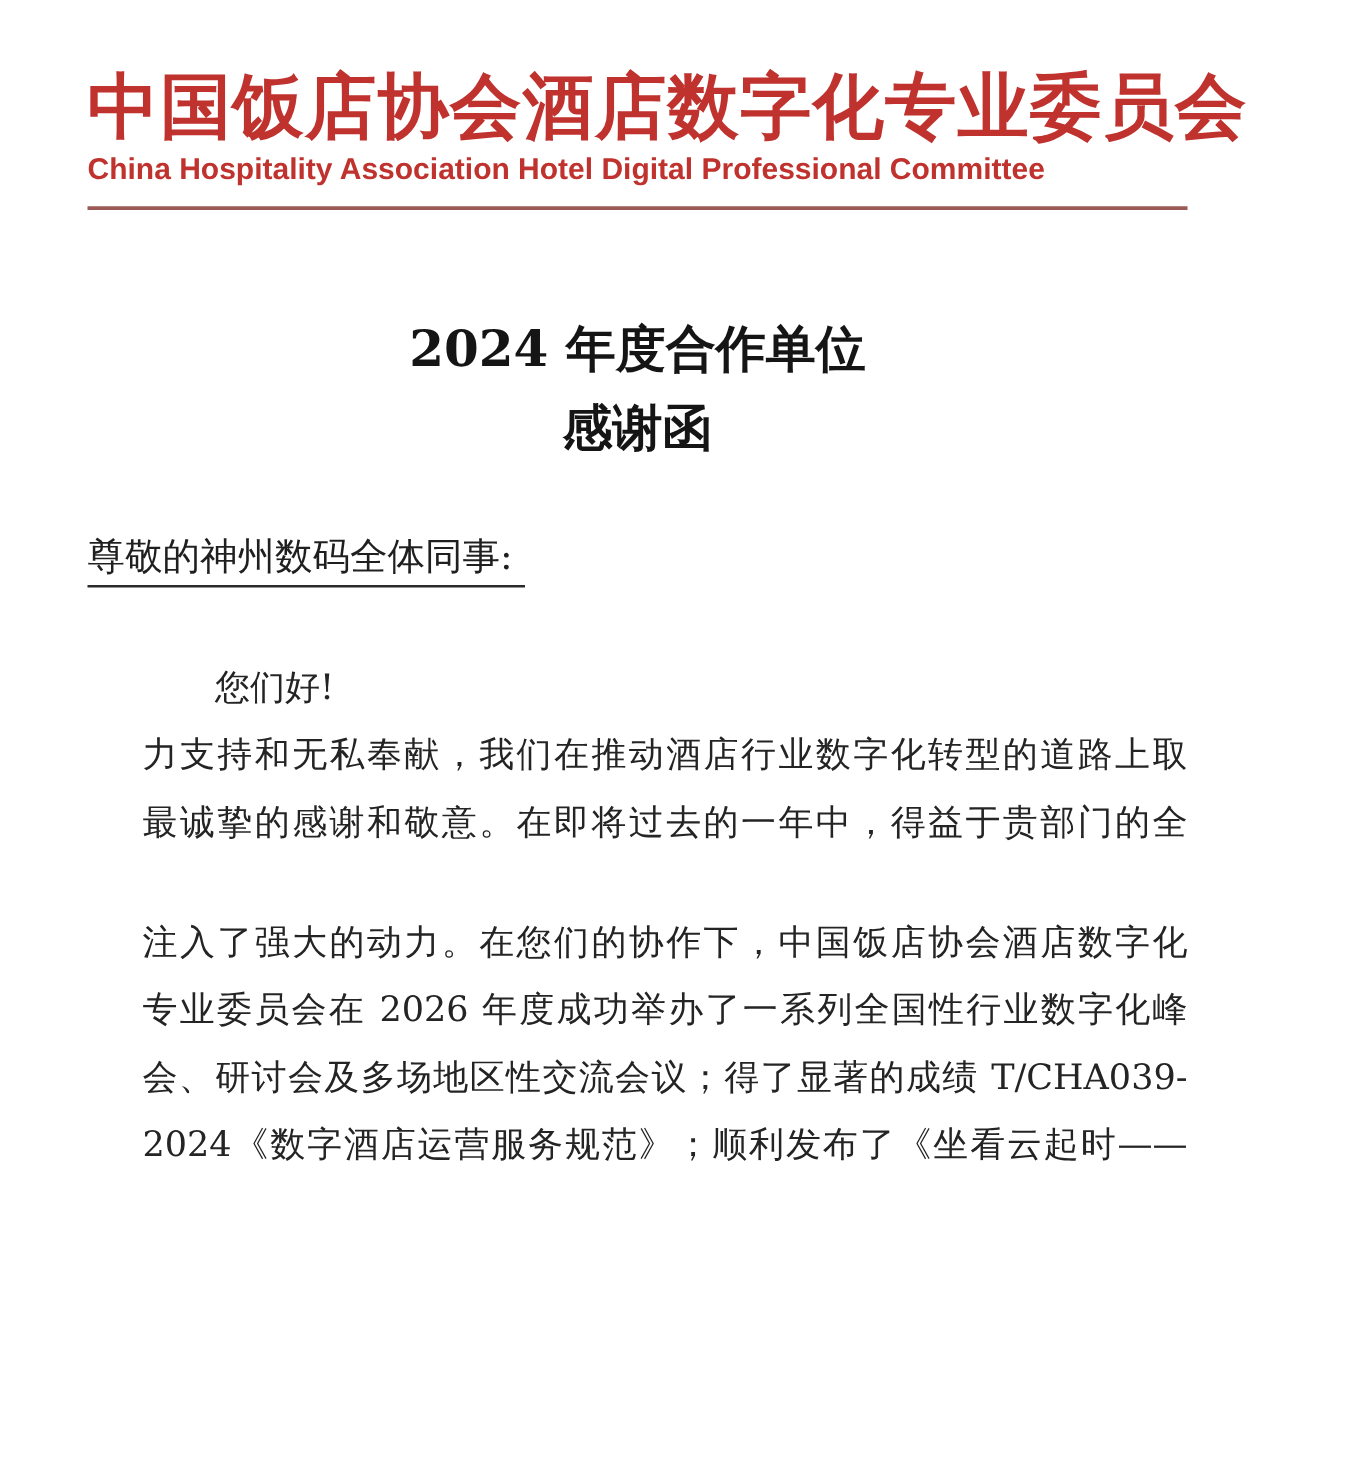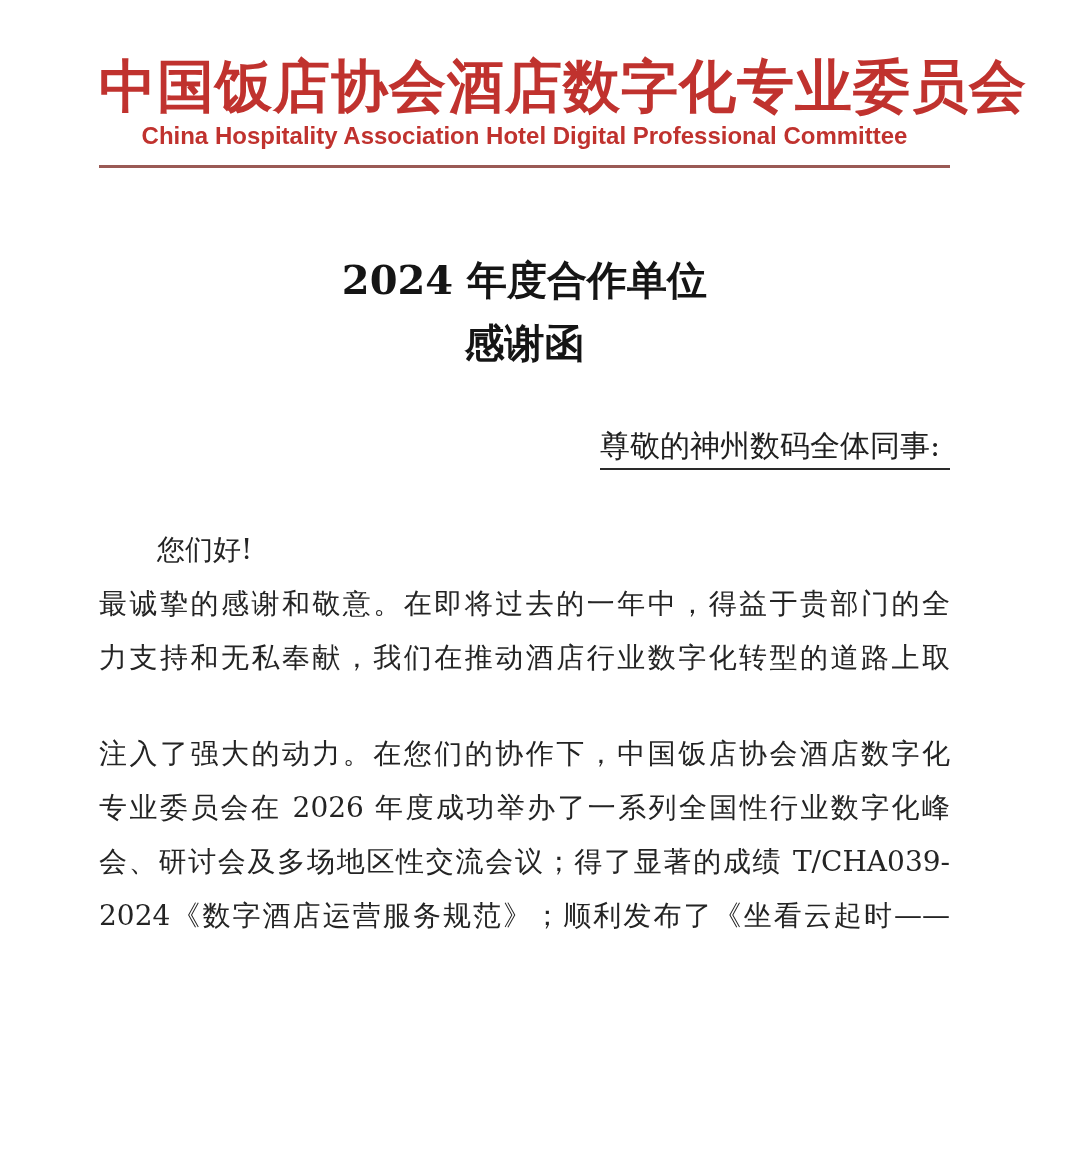--- a/index.html
+++ b/index.html
@@ -7,41 +7,40 @@
     --rule-color:#9a5a55;
     --text-color:#1f1f1f;
     --background:#ffffff;
   }
   html,body{margin:0;padding:0;background:#ffffff;}
   .page{
     position:relative;
     width:1080px;height:1167px;
     background:var(--background);
     box-sizing:border-box;
-    padding:56px 130px 0 99px;
+    padding:56px 130px 0 70px;
     overflow:hidden;
     font-family:"DejaVu Serif","Liberation Serif",serif;
     color:var(--text-color);
   }
   
   .org-cn{
     font-size:57px;
     font-weight:700;
     color:var(--accent-color);
     text-align:center;
     line-height:1.05;
     letter-spacing:1px;
     white-space:nowrap;
   }
   .org-en{
     font-family:"Liberation Sans","DejaVu Sans",sans-serif;
     font-size:24px;
     font-weight:700;
     color:var(--accent-color);
-    text-align:center;
     margin-top:6px;
     white-space:nowrap;
   }
   .letterhead-rule{
     height:0;
     border-top:3px solid var(--rule-color);
     margin-top:15px;
   }
   
   .letter-title{
@@ -51,32 +50,32 @@
     line-height:63px;
     font-weight:700;
     color:#151515;
   }
   .letter-title span{display:block;}
   
   .salutation{
     margin-top:50px;
     font-size:30px;
     line-height:43px;
-    text-align:right;
   }
   .salutation .u{
     border-bottom:2px solid #2a2a2a;
     padding-right:10px;
     padding-bottom:5px;
   }
   
   .para{
     font-size:28px;
     line-height:54px;
     color:#242424;
+    margin-left:44px;
   }
   .para-1{margin-top:56px;}
   .para-2{margin-top:42px;}
   .line{
     text-align:justify;
     text-justify:inter-character;
   }
   .line.just{
     text-align-last:justify;
   }
@@ -101,22 +100,22 @@
       <span>2024 年度合作单位</span>
       <span>感谢函</span>
     </h1>
 
     <div class="salutation">
       <span class="u">尊敬的神州数码全体同事:</span>
     </div>
 
     <div class="para para-1">
       <div class="line indent">您们好!</div>
+      <div class="line just">力支持和无私奉献，我们在推动酒店行业数字化转型的道路上取</div>
       <div class="line just">最诚挚的感谢和敬意。在即将过去的一年中，得益于贵部门的全</div>
-      <div class="line just">力支持和无私奉献，我们在推动酒店行业数字化转型的道路上取</div>
     </div>
 
     <div class="para para-2">
       <div class="line just">注入了强大的动力。在您们的协作下，中国饭店协会酒店数字化</div>
       <div class="line just">专业委员会在 2026 年度成功举办了一系列全国性行业数字化峰</div>
       <div class="line just">会、研讨会及多场地区性交流会议；得了显著的成绩 T/CHA039-</div>
       <div class="line just">2024《数字酒店运营服务规范》；顺利发布了《坐看云起时——</div>
     </div>
 
   </main>

